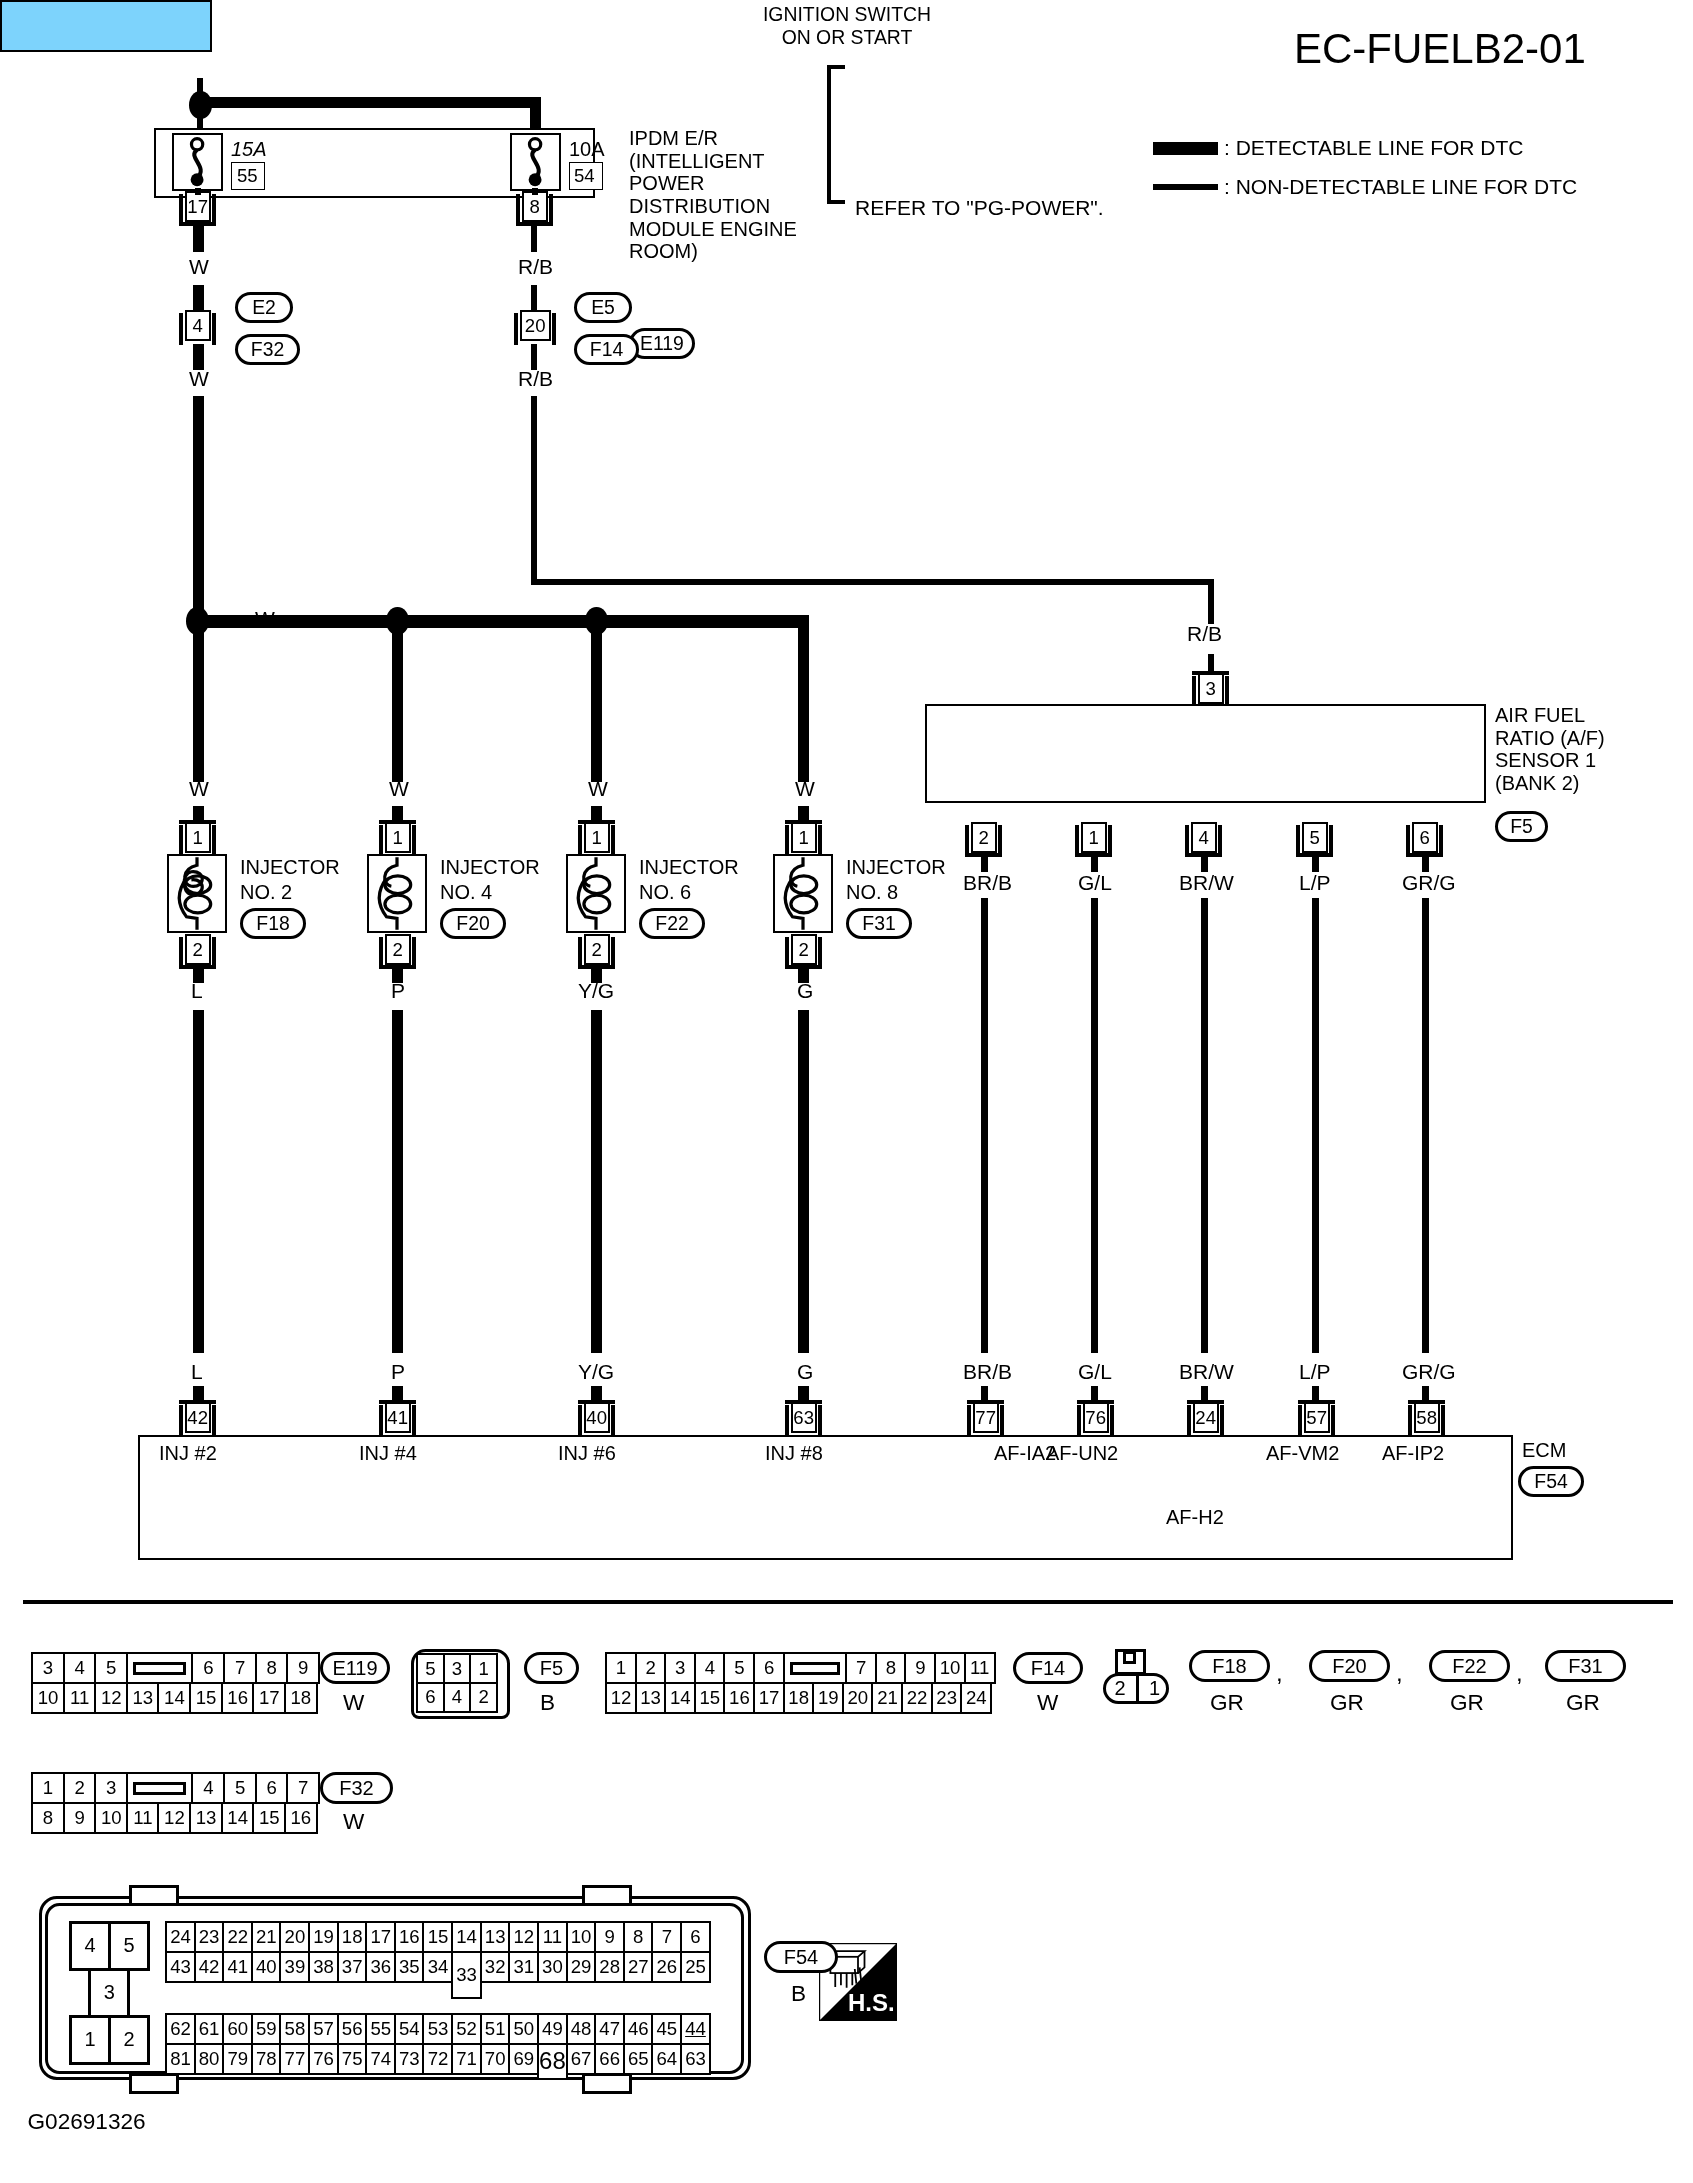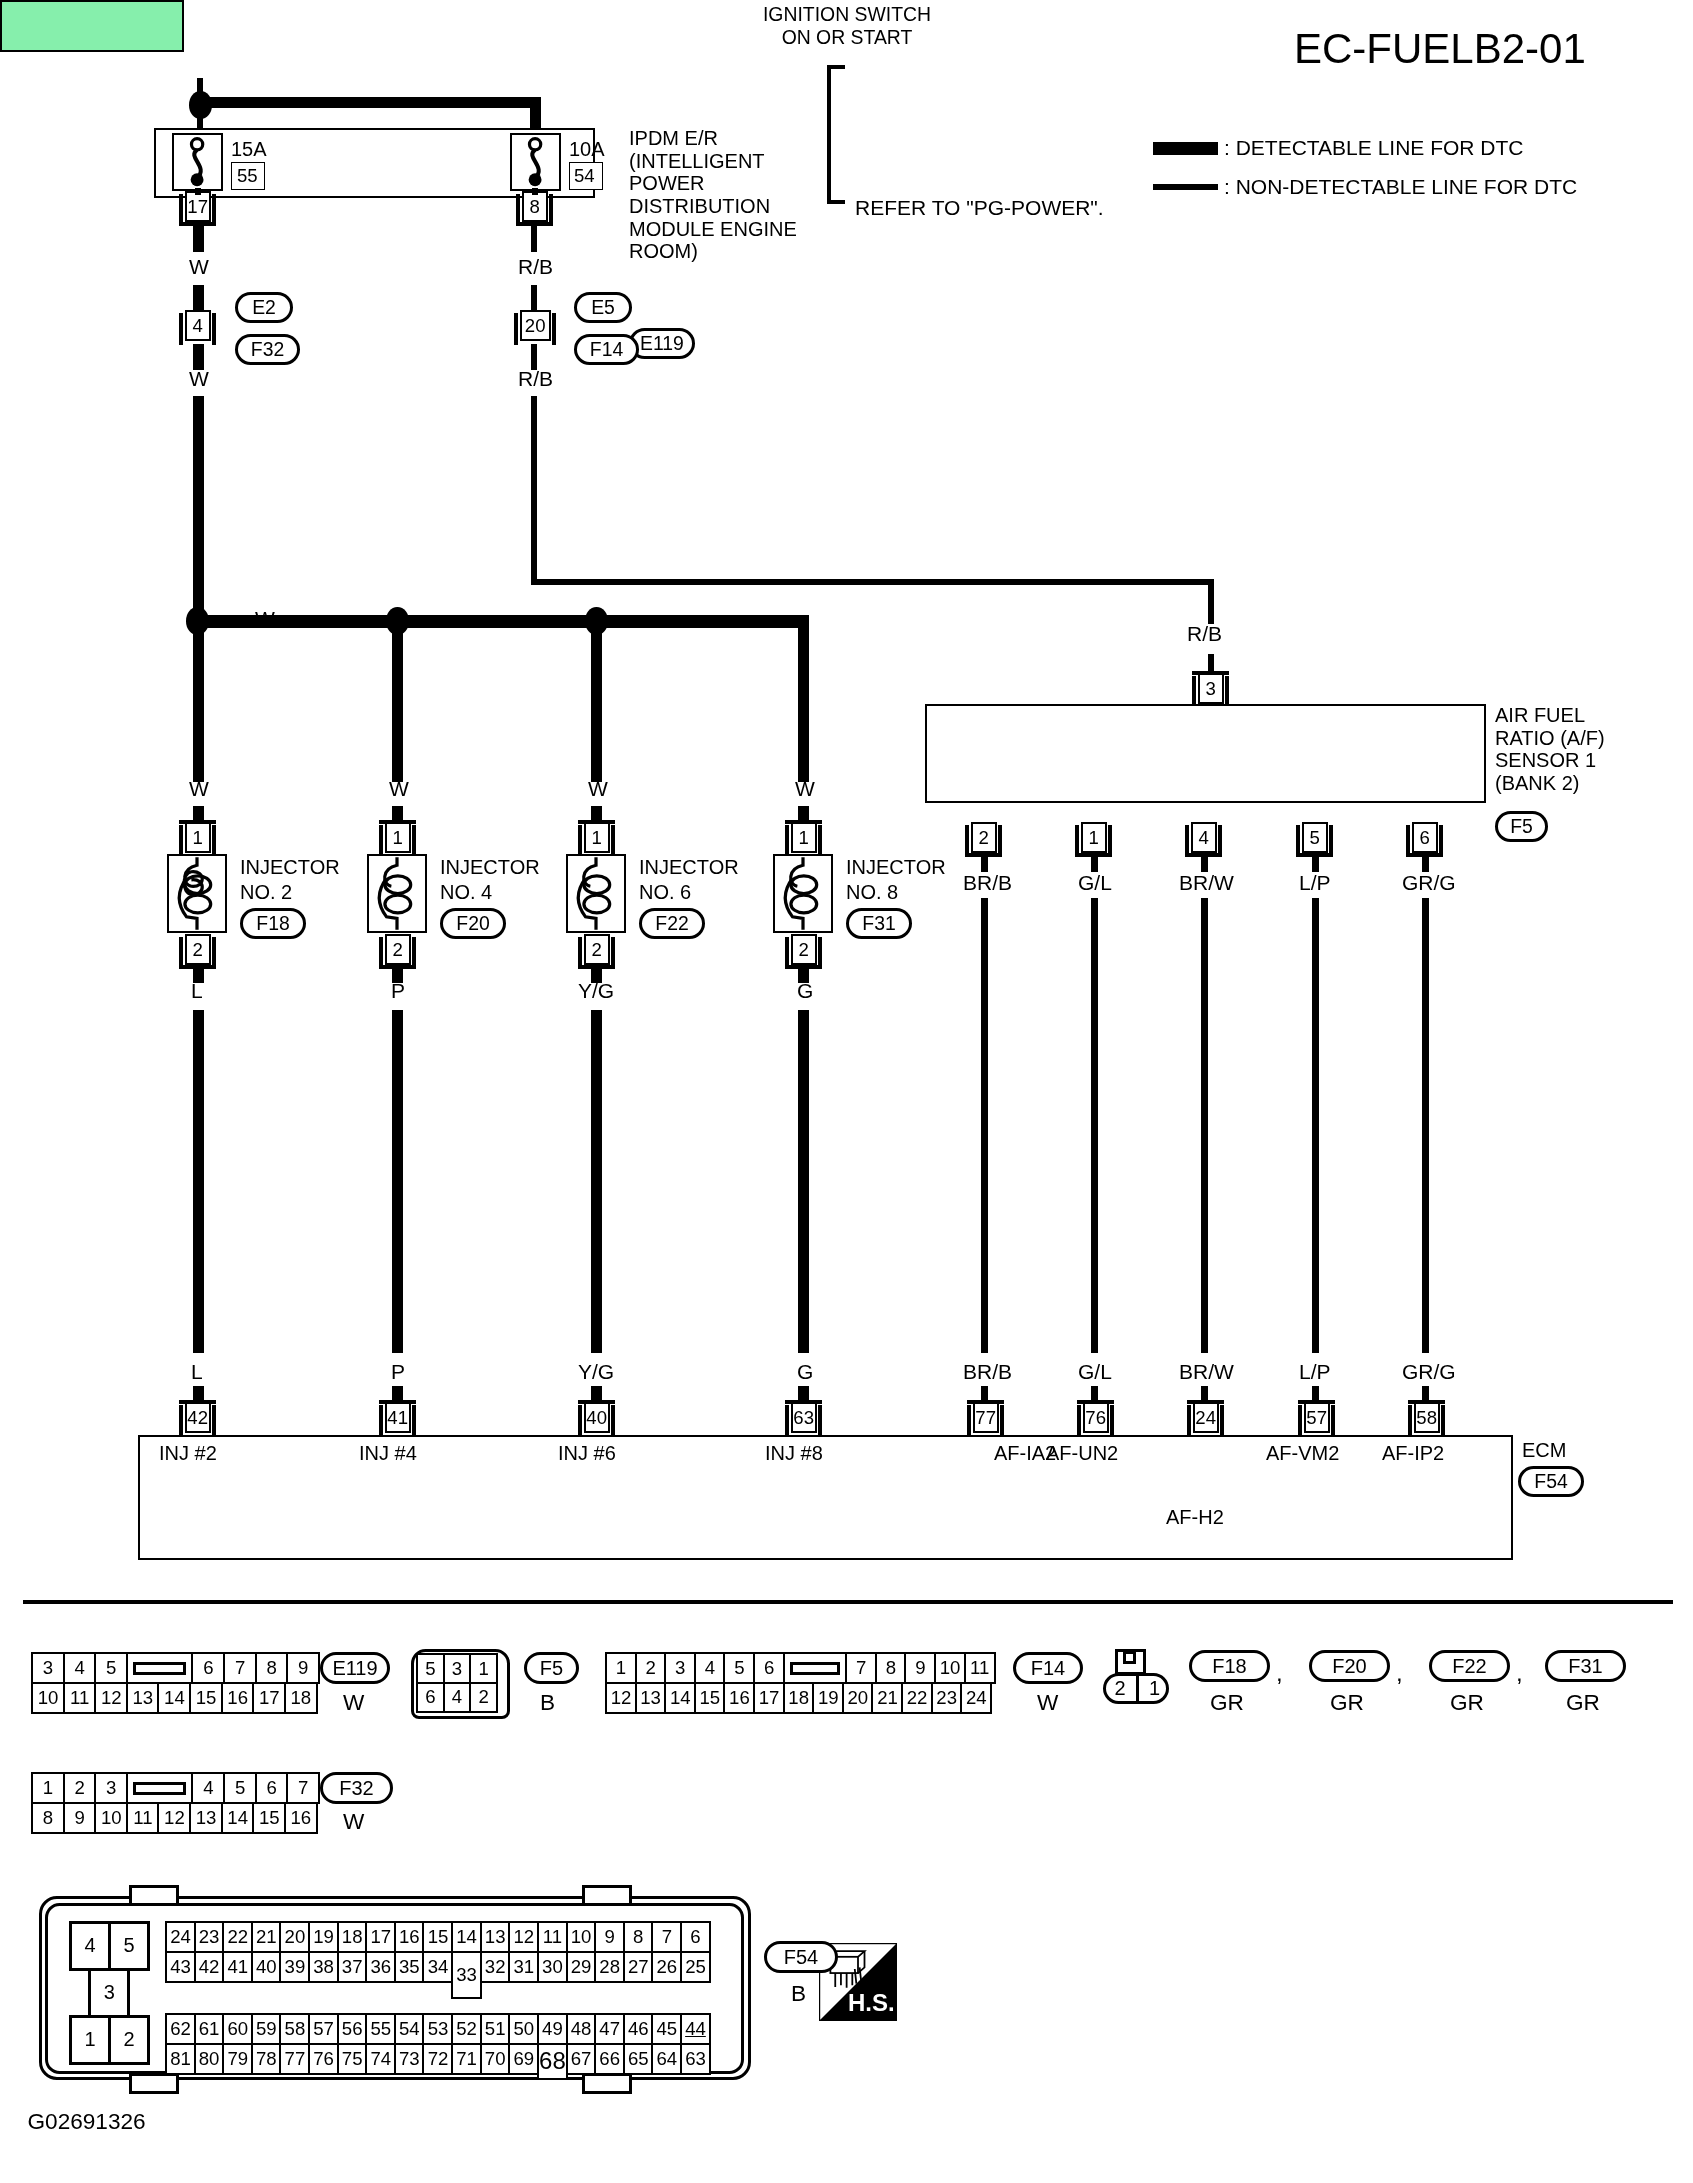--- a/index.html
+++ b/index.html
@@ -21,22 +21,22 @@
   .thick-v{width:9px;}
   .thick-h{height:9px;}
   .thin-v{width:4.9px;}
   .thin-h{height:4.9px;}
 
   
   .box{position:absolute;border:2.4px solid #000;background:#fff;box-sizing:border-box;}
   .box2{position:absolute;border:1.6px solid #000;background:#fff;box-sizing:border-box;}
 
   
-  #ign-box{left:57px;top:26px;width:184px;height:52px;border:2.4px solid #000;
-           background:#86efac;box-sizing:border-box;}
+  #ign-box{left:57px;top:26px;width:212px;height:52px;border:2.4px solid #000;
+           background:#7dd3fc;box-sizing:border-box;}
   #ign-box .l1{position:absolute;left:0;right:0;top:3.2px;text-align:center;font-size:19.4px;}
   #ign-box .l2{position:absolute;left:0;right:0;top:26px;text-align:center;font-size:19.4px;}
 
   
   .dot{position:absolute;width:22.6px;height:27.5px;border-radius:50%;background:#000;}
 
   
   .pin{position:absolute;width:37px;height:37px;box-sizing:border-box;}
   .pin .num{position:absolute;left:5.7px;top:2.4px;width:26px;height:31px;
             border:2.4px solid #000;background:#fff;box-sizing:border-box;
@@ -98,21 +98,21 @@
 
 <div class="box" style="left:154px;top:128px;width:441px;height:70px;"></div>
 
 <div>
   <div class="fuse" style="left:172px;top:133px;width:51px;height:58px;"></div>
   <svg class="abs" style="left:172px;top:133px;width:51px;height:58px;" viewBox="0 0 63 72">
     <circle cx="31" cy="14" r="7" fill="none" stroke="#000" stroke-width="4"></circle>
     <path d="M31 21 C 18 30, 46 42, 31 56" fill="none" stroke="#000" stroke-width="5"></path>
     <circle cx="31" cy="58" r="8" fill="#000"></circle>
   </svg>
-  <div class="txt t25" style="left:231px;top:139px;">15A</div>
+  <div class="txt t25" style="left:231px;top:139px;font-style:italic;">15A</div>
   <div class="box2" style="left:231px;top:162px;width:34px;height:27.5px;"></div>
   <div class="txt t23" style="left:237px;top:166px;">55</div>
 </div>
 
 <div>
   <div class="fuse" style="left:510px;top:133px;width:51px;height:58px;"></div>
   <svg class="abs" style="left:510px;top:133px;width:51px;height:58px;" viewBox="0 0 63 72">
     <circle cx="31" cy="14" r="7" fill="none" stroke="#000" stroke-width="4"></circle>
     <path d="M31 21 C 18 30, 46 42, 31 56" fill="none" stroke="#000" stroke-width="5"></path>
     <circle cx="31" cy="58" r="8" fill="#000"></circle>

